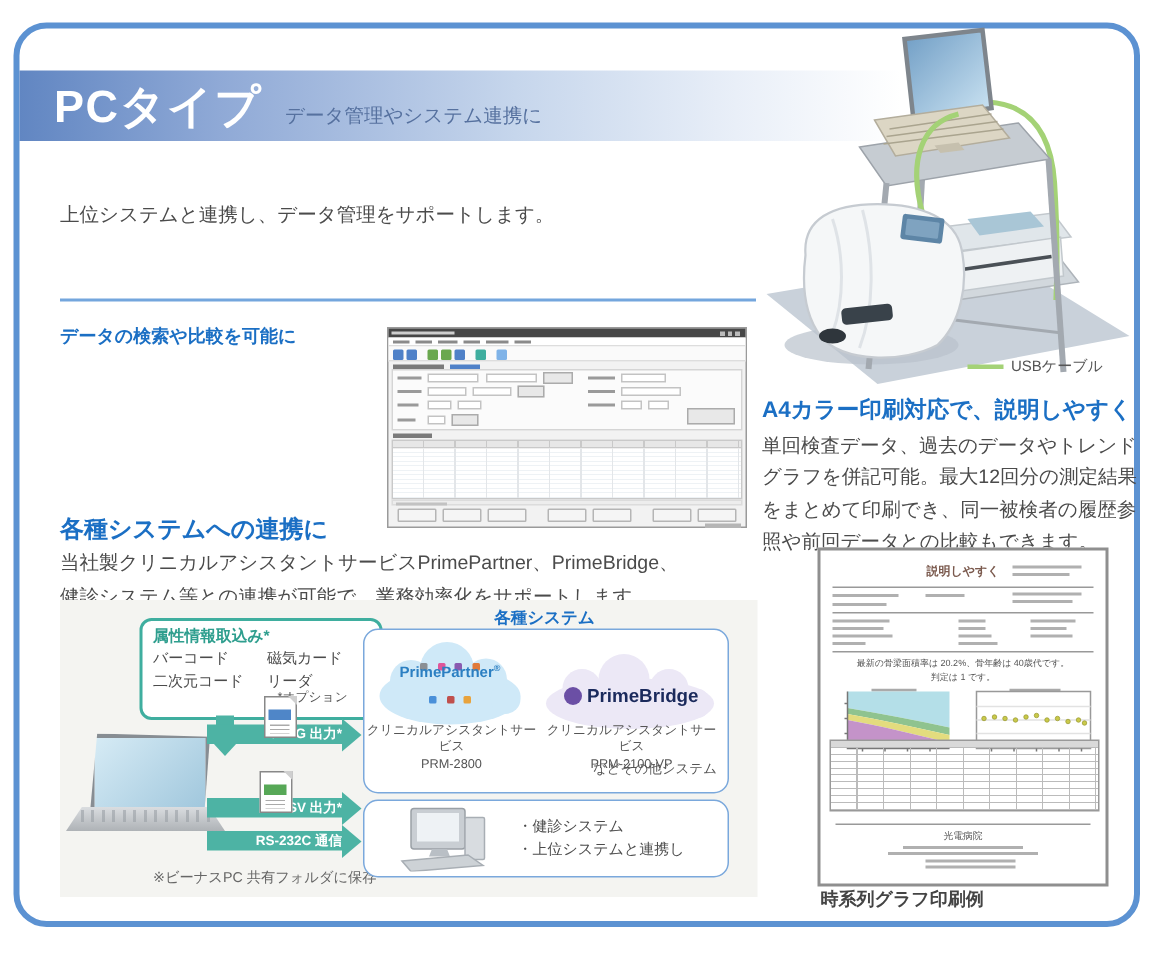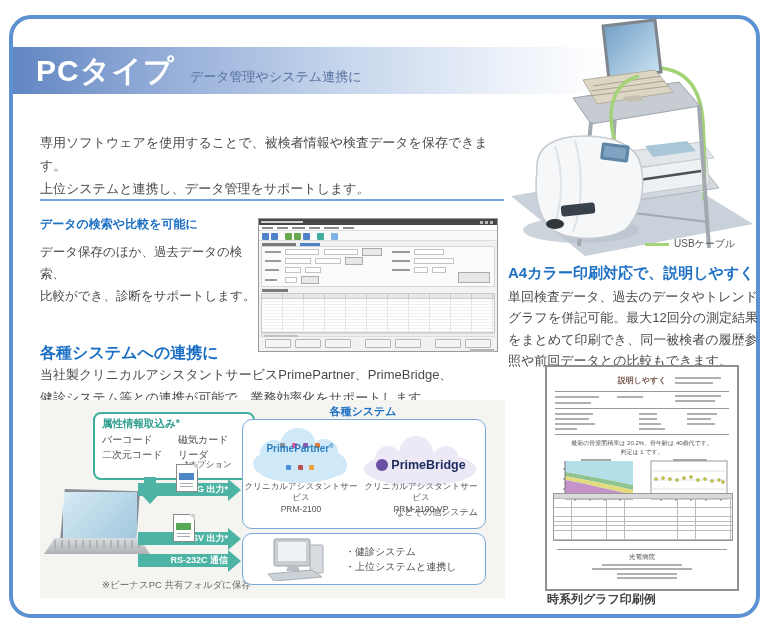--- a/index.html
+++ b/index.html
@@ -77,31 +77,26 @@
 <body>
 
 <div id="canvas">
 
   <div class="abs page-frame"></div>
   <div class="abs header-band"></div>
   <div class="abs page-title">PCタイプ</div>
   <div class="abs page-subtitle">データ管理やシステム連携に</div>
 
   <div class="abs body-txt" style="left:40px;top:132px;width:470px;">
-    <div>専用ソフトウェアを使用することで、被検者情報や検査データを保存できます。</div>
     <div>上位システムと連携し、データ管理をサポートします。</div>
   </div>
 
   <div class="abs divider"></div>
 
   <div class="abs h-blue" style="left:40px;top:216px;font-size:12px;text-align:center;">データの検索や比較を可能に</div>
-  <div class="abs body-txt" style="left:40px;top:242px;width:225px;font-size:12.5px;">
-    <div>データ保存のほか、過去データの検索、</div>
-    <div>比較ができ、診断をサポートします。</div>
-  </div>
 
   <div class="abs win">
     <div class="win-title">
         <i class="tbar"></i>
         <i class="tdots"></i>
       </div>
     <div class="win-menu">
       <i style="left:3px;width:11px;"></i>
         <i style="left:18px;width:11px;"></i>
         <i style="left:33px;width:13px;"></i>
@@ -233,21 +228,21 @@
   <div class="abs" style="left:252px;top:443px;width:96px;text-align:center;font-size:10px;font-weight:bold;color:#2b7fc2;">
     <span>PrimePartner</span><sup style="font-size:6px;">®</sup>
   </div>
   <div class="abs" style="left:252px;top:456px;width:96px;text-align:center;">
     <i class="mini-ic" style="background:#4a90d9;"></i>
     <i class="mini-ic" style="background:#c0504d;"></i>
     <i class="mini-ic" style="background:#e8a33d;"></i>
   </div>
   <div class="abs cloud-caption" style="left:244px;top:481px;width:114px;">
     <div>クリニカルアシスタントサービス</div>
-    <div>PRM-2100</div>
+    <div>PRM-2800</div>
   </div>
 
   <svg class="abs" style="left:362px;top:436px;" width="116" height="54">
     <g fill="#ece8f6">
       <ellipse cx="58" cy="33" rx="56" ry="17"></ellipse>
         <circle cx="26" cy="23" r="13"></circle>
         <circle cx="54" cy="17" r="17"></circle>
         <circle cx="84" cy="23" r="13"></circle>
         <circle cx="102" cy="33" r="10"></circle>
     </g>

